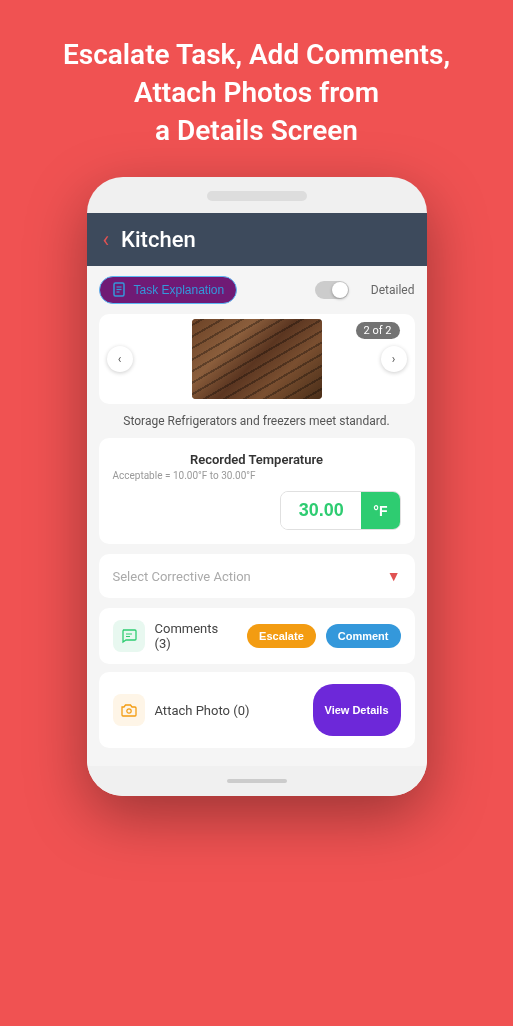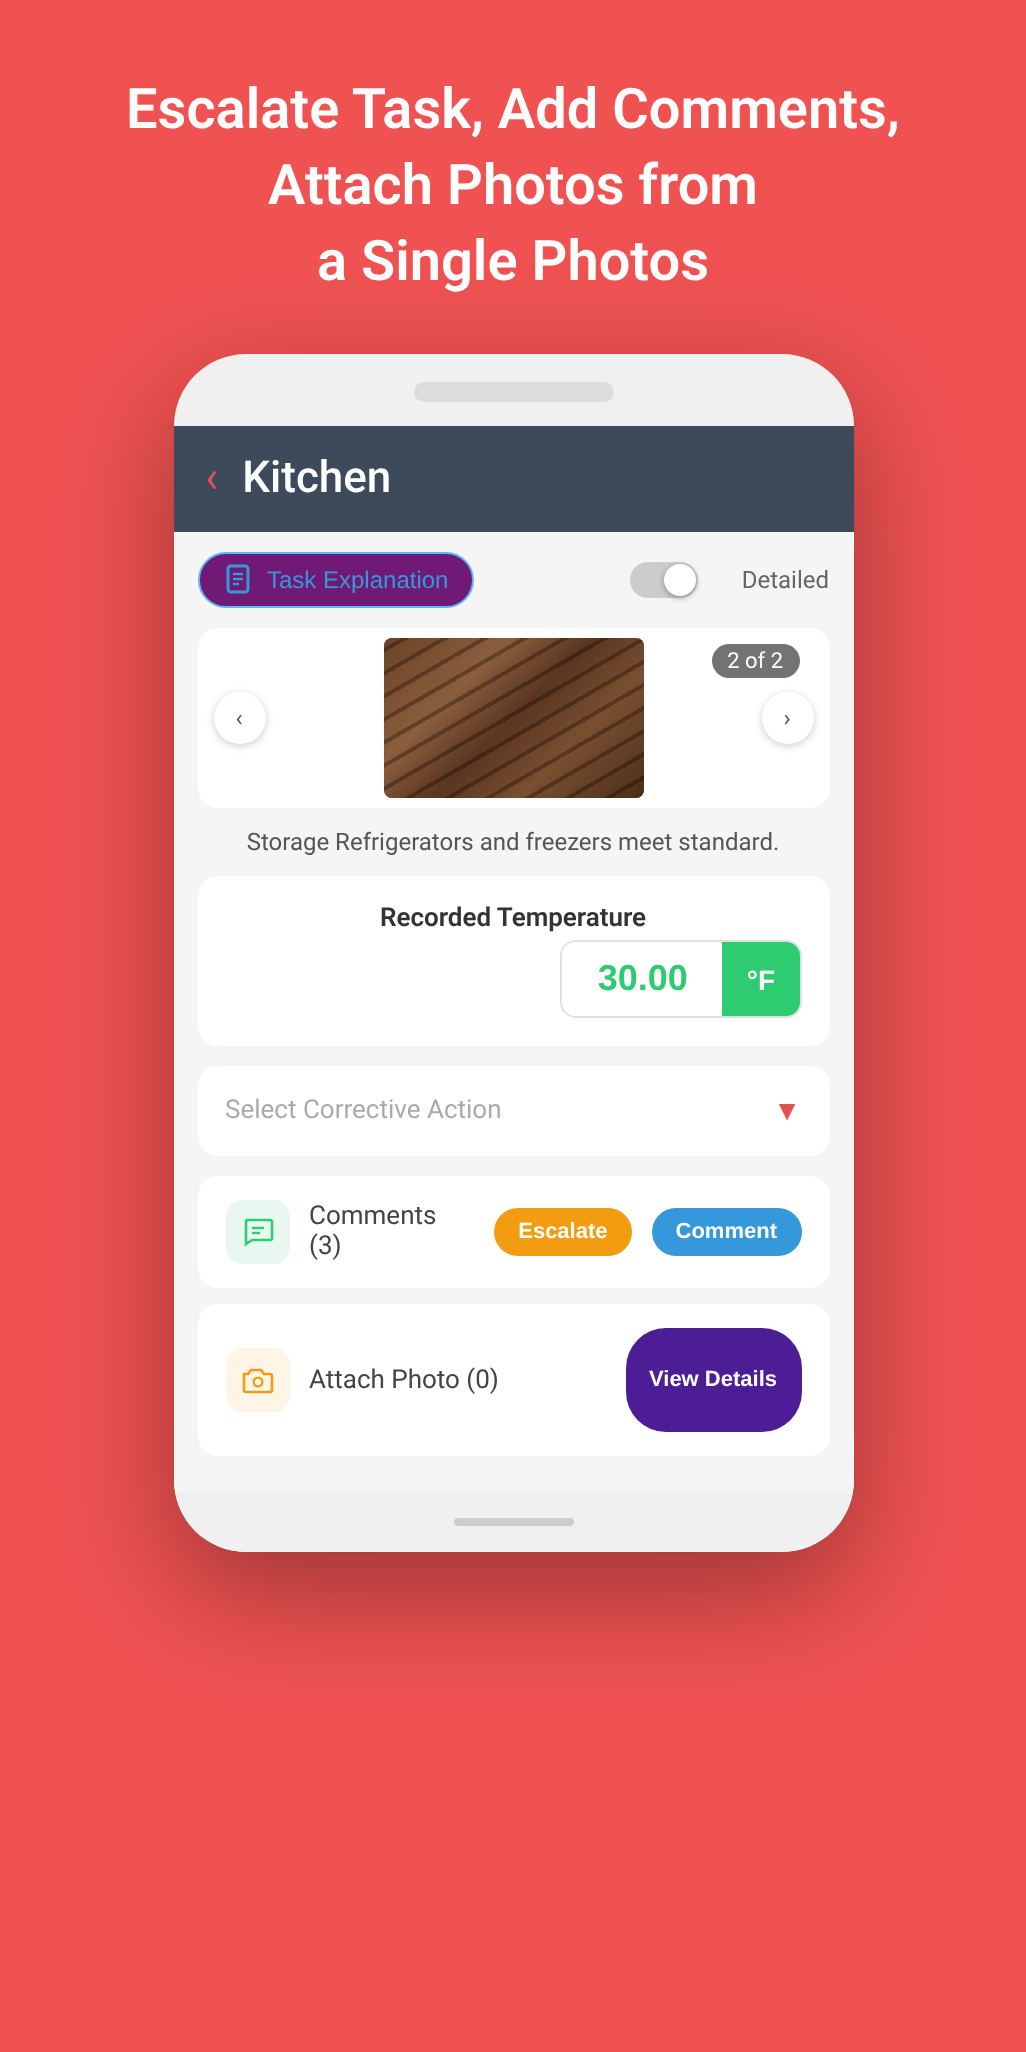--- a/index.html
+++ b/index.html
@@ -311,21 +311,21 @@
       background: #3498db;
       color: white;
       border: none;
       border-radius: 20px;
       padding: 6px 12px;
       font-size: 11px;
       font-weight: 600;
       cursor: pointer;
     }
     .btn-view-details {
-      background: #4c1d95;
+      background: #6d28d9;
       color: white;
       border: none;
       border-radius: 20px;
       padding: 20px 12px;
       font-size: 11px;
       font-weight: 600;
       cursor: pointer;
     }
 
     .phone-bottom {
@@ -341,21 +341,21 @@
       background: #ccc;
       border-radius: 2px;
     }
   </style>
 </head>
 <body>
 
 <div class="hero-text">
   <span>Escalate Task, Add Comments,</span><br>
   <span>Attach Photos from</span><br>
-  <span>a Single Photos</span>
+  <span>a Details Screen</span>
 </div>
 
 <div class="phone-wrapper">
   <div class="phone-notch"></div>
 
   <div class="app-header">
     <span class="back-icon">‹</span>
     <span class="app-header-title">Kitchen</span>
   </div>
 
@@ -393,20 +393,21 @@
           <span>›</span>
         </div>
         <div class="carousel-counter">2 of 2</div>
       </div>
     </div>
 
     <div class="description-text">Storage Refrigerators and freezers meet standard.</div>
 
     <div class="temp-card">
       <div class="temp-label">Recorded Temperature</div>
+      <div class="temp-sublabel">Acceptable = 10.00°F to 30.00°F</div>
       <div class="temp-input-row">
         <div class="temp-input-group">
           <input class="temp-value" type="text" readonly="" value="30.00" style="">
           <button class="temp-unit-btn">°F</button>
         </div>
       </div>
     </div>
 
     <div class="corrective-dropdown">
       <span class="corrective-label">Select Corrective Action</span>

